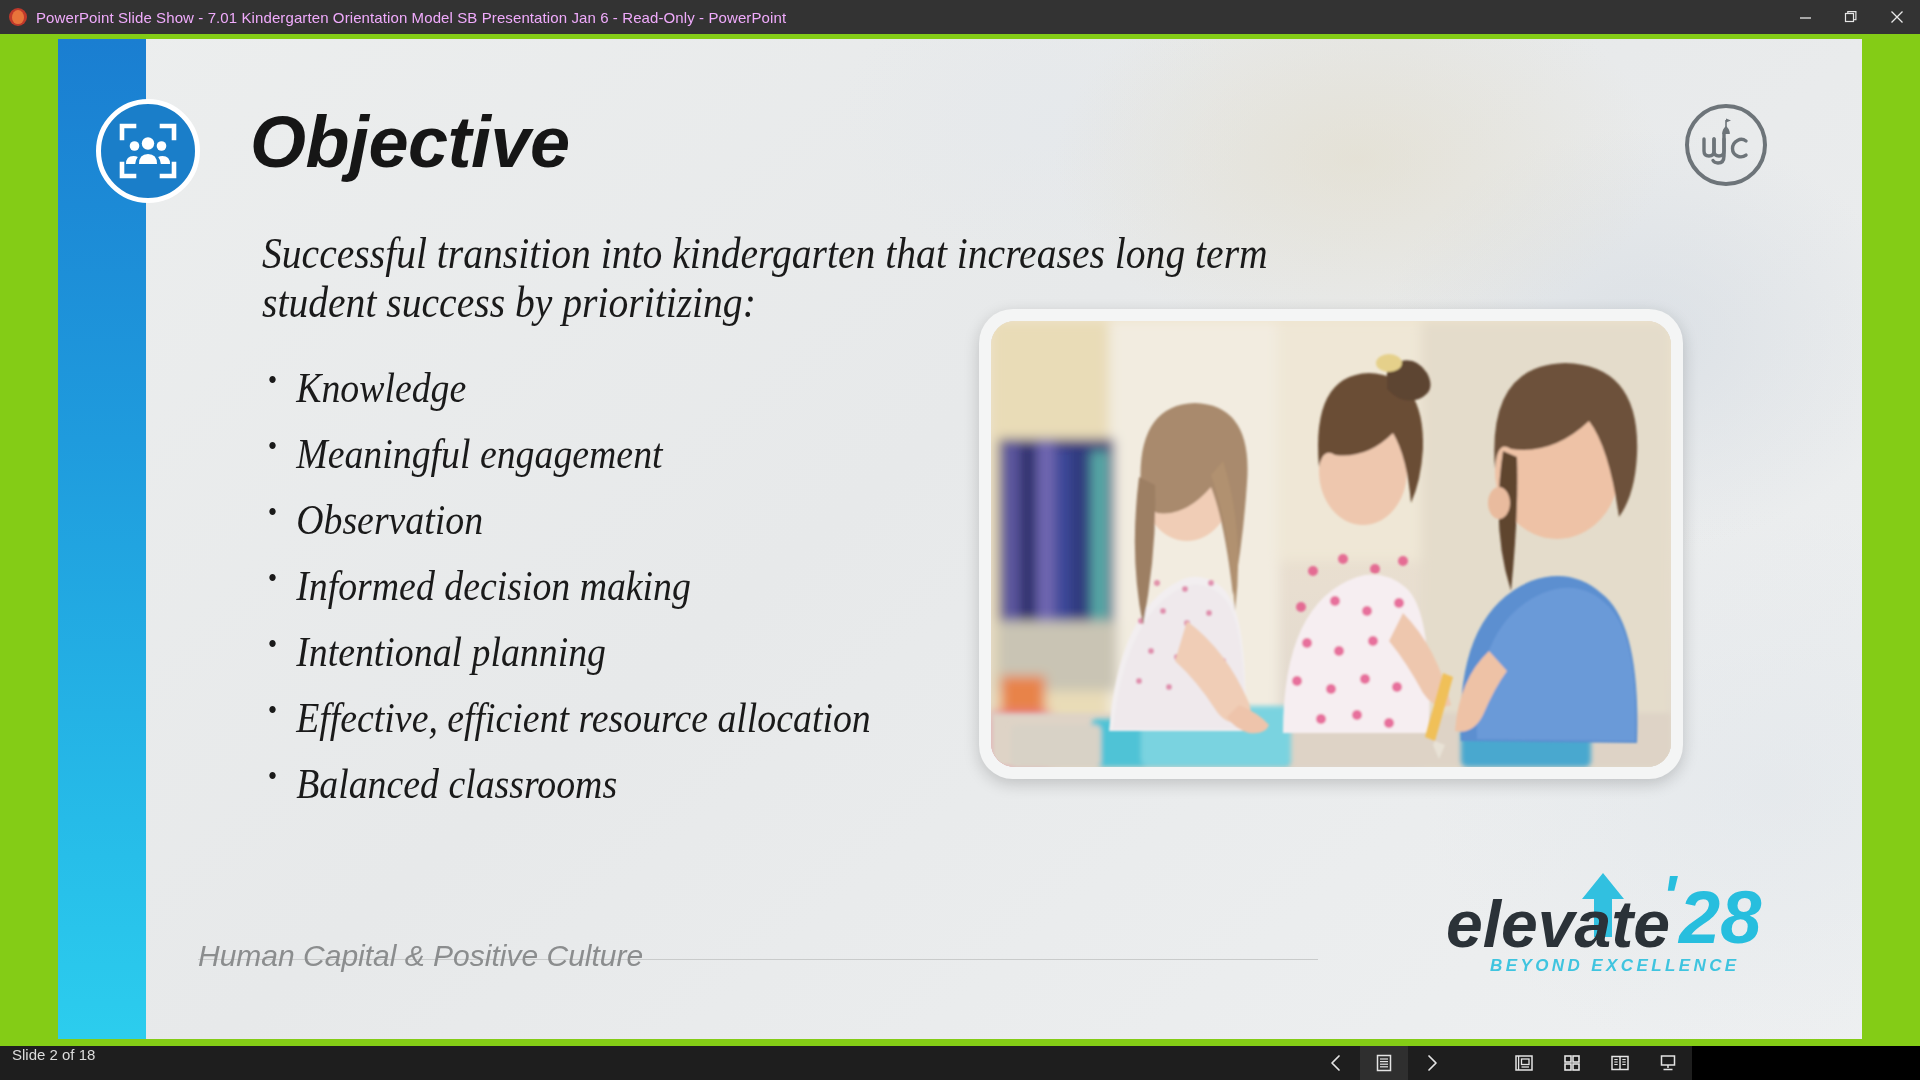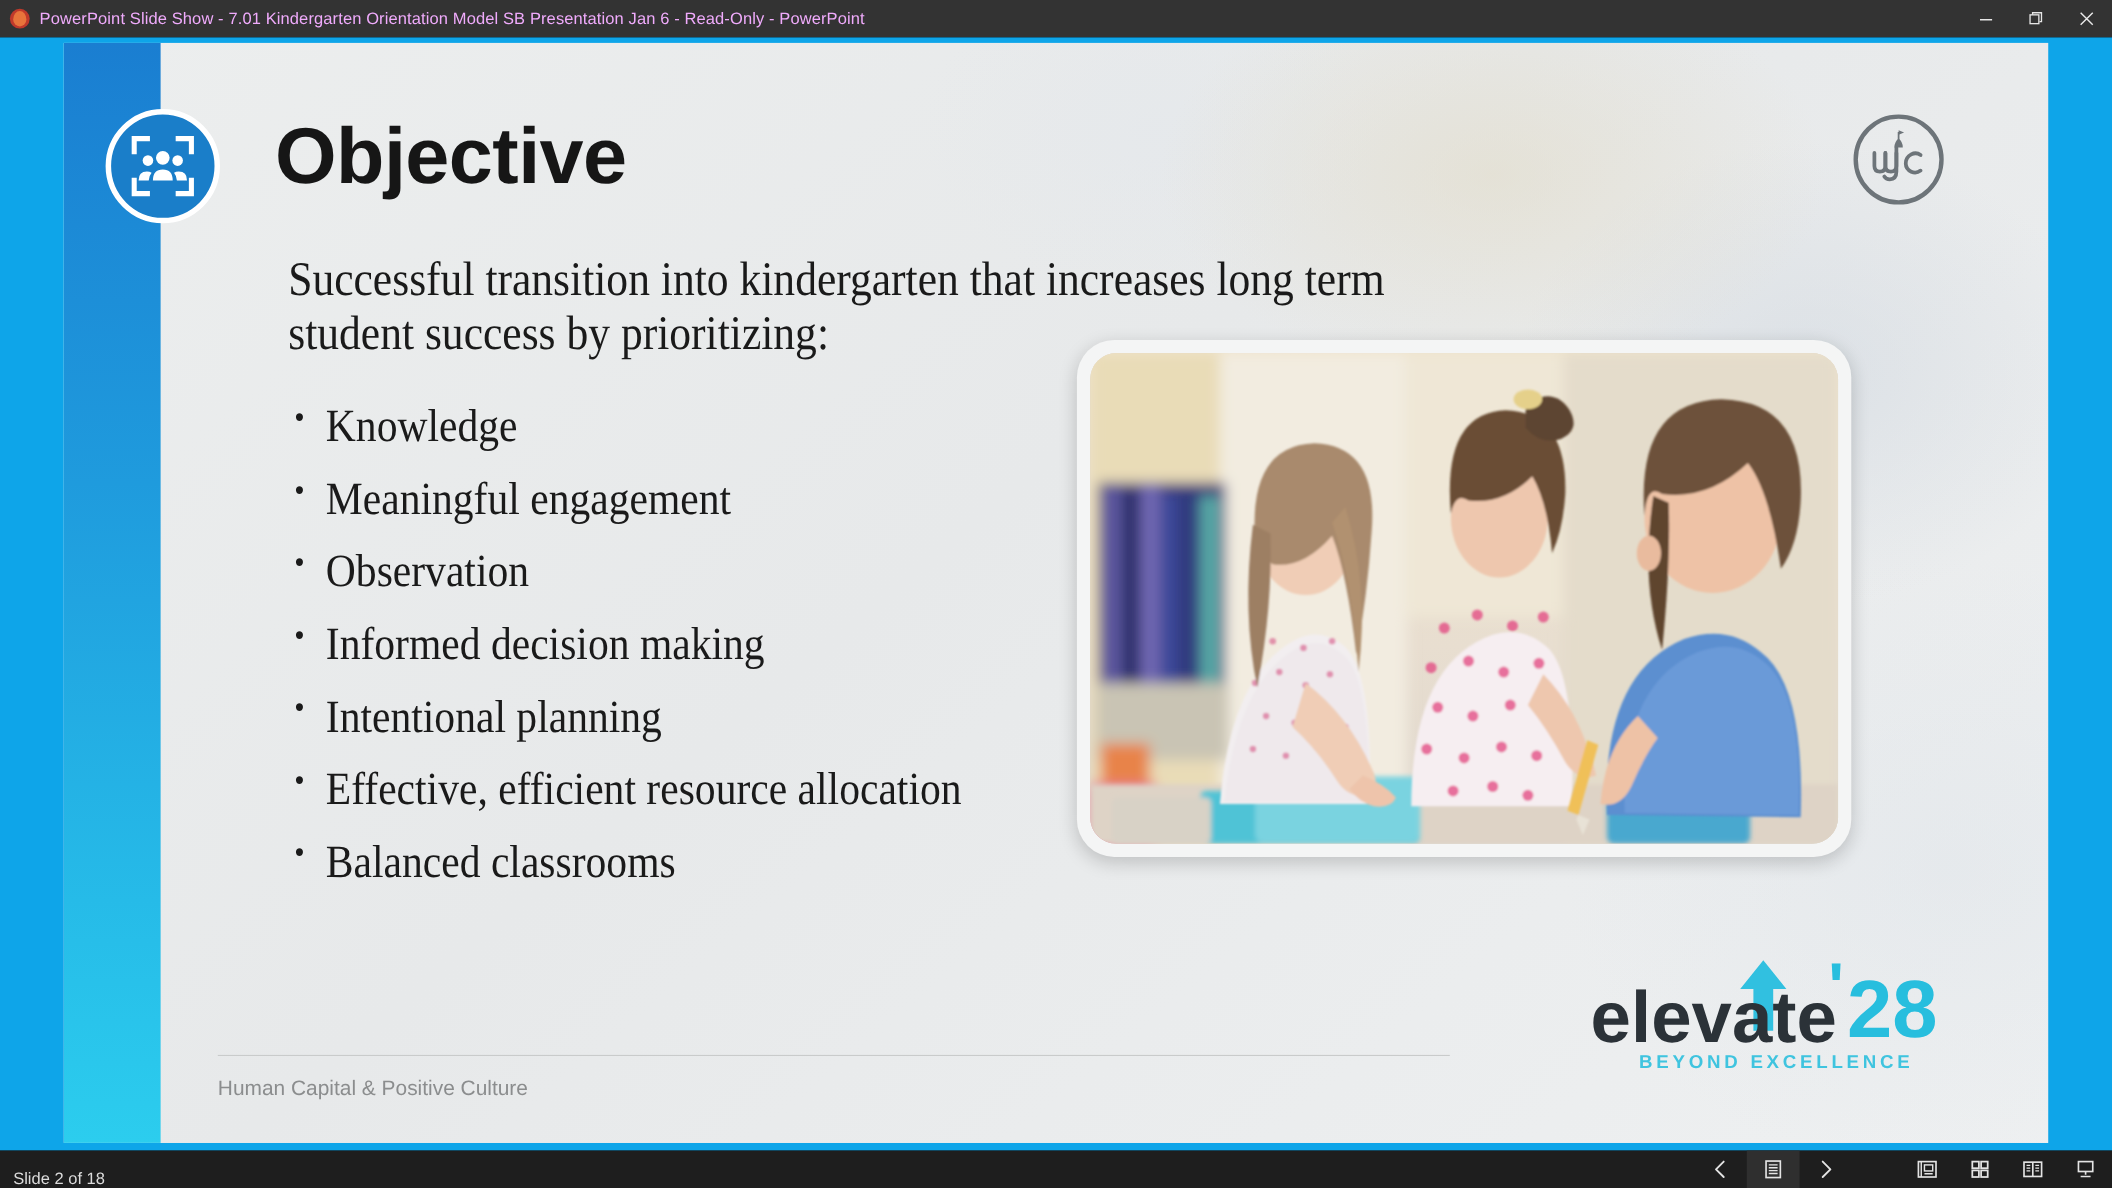--- a/index.html
+++ b/index.html
@@ -46,21 +46,22 @@
     width: 46px; height: 34px;
     display: flex; align-items: center; justify-content: center;
   }
   .wc-btn svg { display: block; }
 
   
   #stage {
     position: absolute;
     top: 34px; left: 0;
     width: 1920px; height: 1012px;
-    background: #0ea5e9;
+    background: #84cc16;
+    font-style: italic;
   }
   #slide {
     position: absolute;
     left: 58px; top: 5px;
     width: 1804px; height: 1000px;
     background: #e9ebeb;
     overflow: hidden;
   }
   
   #slide-bg {
@@ -154,38 +155,38 @@
   }
   #photo-frame svg { display:block; width:100%; height:100%; }
 
   
   #footer-rule {
     position: absolute; left: 140px; top: 920px;
     width: 1120px; height: 1px;
     background: #c9cbcb;
   }
   #footer-text {
-    position: absolute; left: 140px; top: 940px;
-    font-size: 19px;
+    position: absolute; left: 140px; top: 900px;
+    font-size: 30px;
     color: #8b8d8e;
     font-family: "Liberation Sans", sans-serif;
   }
 
   
   #elevate-logo {
     position: absolute; right: 88px; bottom: 58px;
     width: 330px; height: 110px;
   }
 
   
   #statusbar {
     position: absolute; left: 0; bottom: 0;
-    width: 1920px; height: 34px;
+    width: 1692px; height: 34px;
     background: #1e1e1e;
-    display: flex; align-items: flex-end;
+    display: flex; align-items: flex-start;
   }
   #slide-counter {
     color: #dcdcdc; font-size: 15px;
     margin-left: 12px;
   }
   #sb-tools {
     margin-left: auto; display: flex; align-items: center; height: 34px;
   }
   .sb-btn {
     width: 48px; height: 34px;

